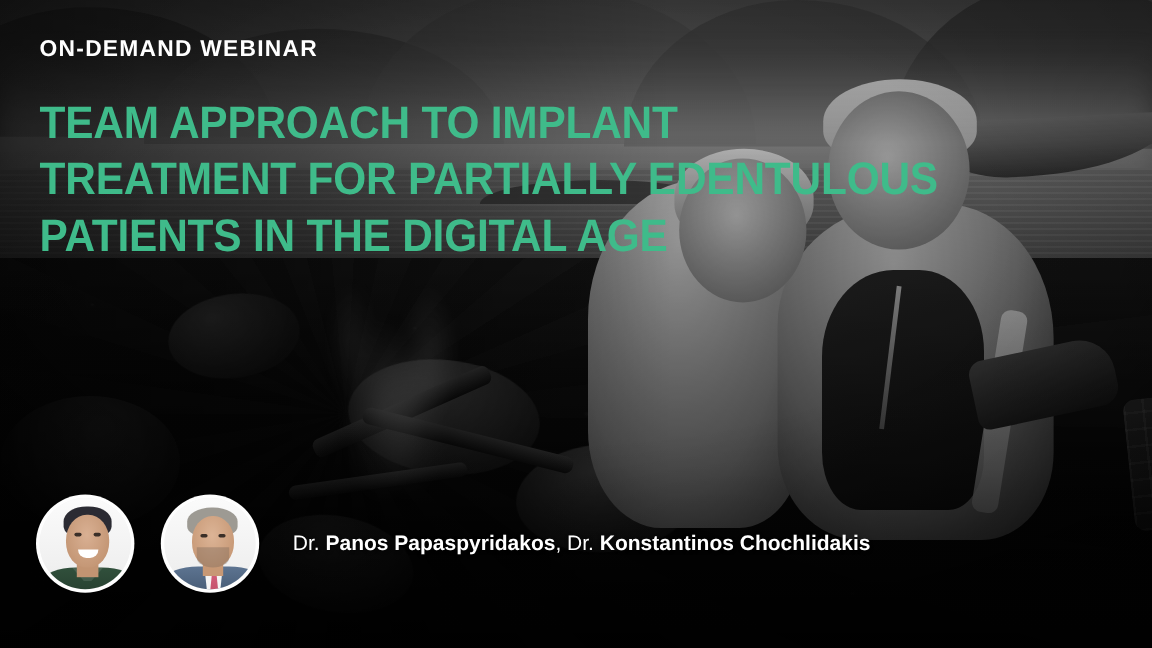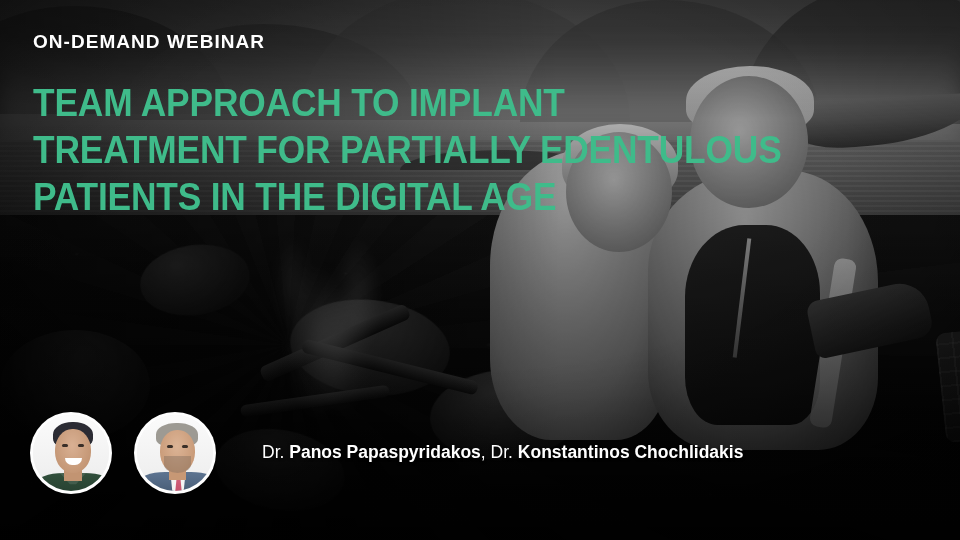--- a/index.html
+++ b/index.html
@@ -217,21 +217,21 @@
             background:rgba(110,95,82,.35); border-radius:0 0 50% 50%; }
   .b-neck { position:absolute; left:32px; top:52px; width:17px; height:13px; background:#c79875; }
   .b-suit { position:absolute; left:1px; top:57px; width:80px; height:32px;
             background:linear-gradient(180deg,#5d7491,#3d5068); border-radius:34% 34% 0 0; }
   .b-shirt{ position:absolute; left:29px; top:57px; width:24px; height:32px;
             background:#f4f4f4; clip-path:polygon(18% 0,82% 0,68% 100%,32% 100%); }
   .b-tie  { position:absolute; left:37px; top:62px; width:9px; height:27px;
             background:linear-gradient(180deg,#d4607c,#b8475f); clip-path:polygon(30% 0,70% 0,100% 100%,0 100%); }
 
   .names {
-    margin-left:46px;
+    margin-left:28px;
     color:#ffffff;
     font-size:17.5px;
     line-height:1;
     white-space:nowrap;
     text-shadow:0 1px 3px rgba(0,0,0,.7);
   }
   .names .t { font-weight:normal; }
   .names .b { font-weight:bold; }
 </style>
 </head>

